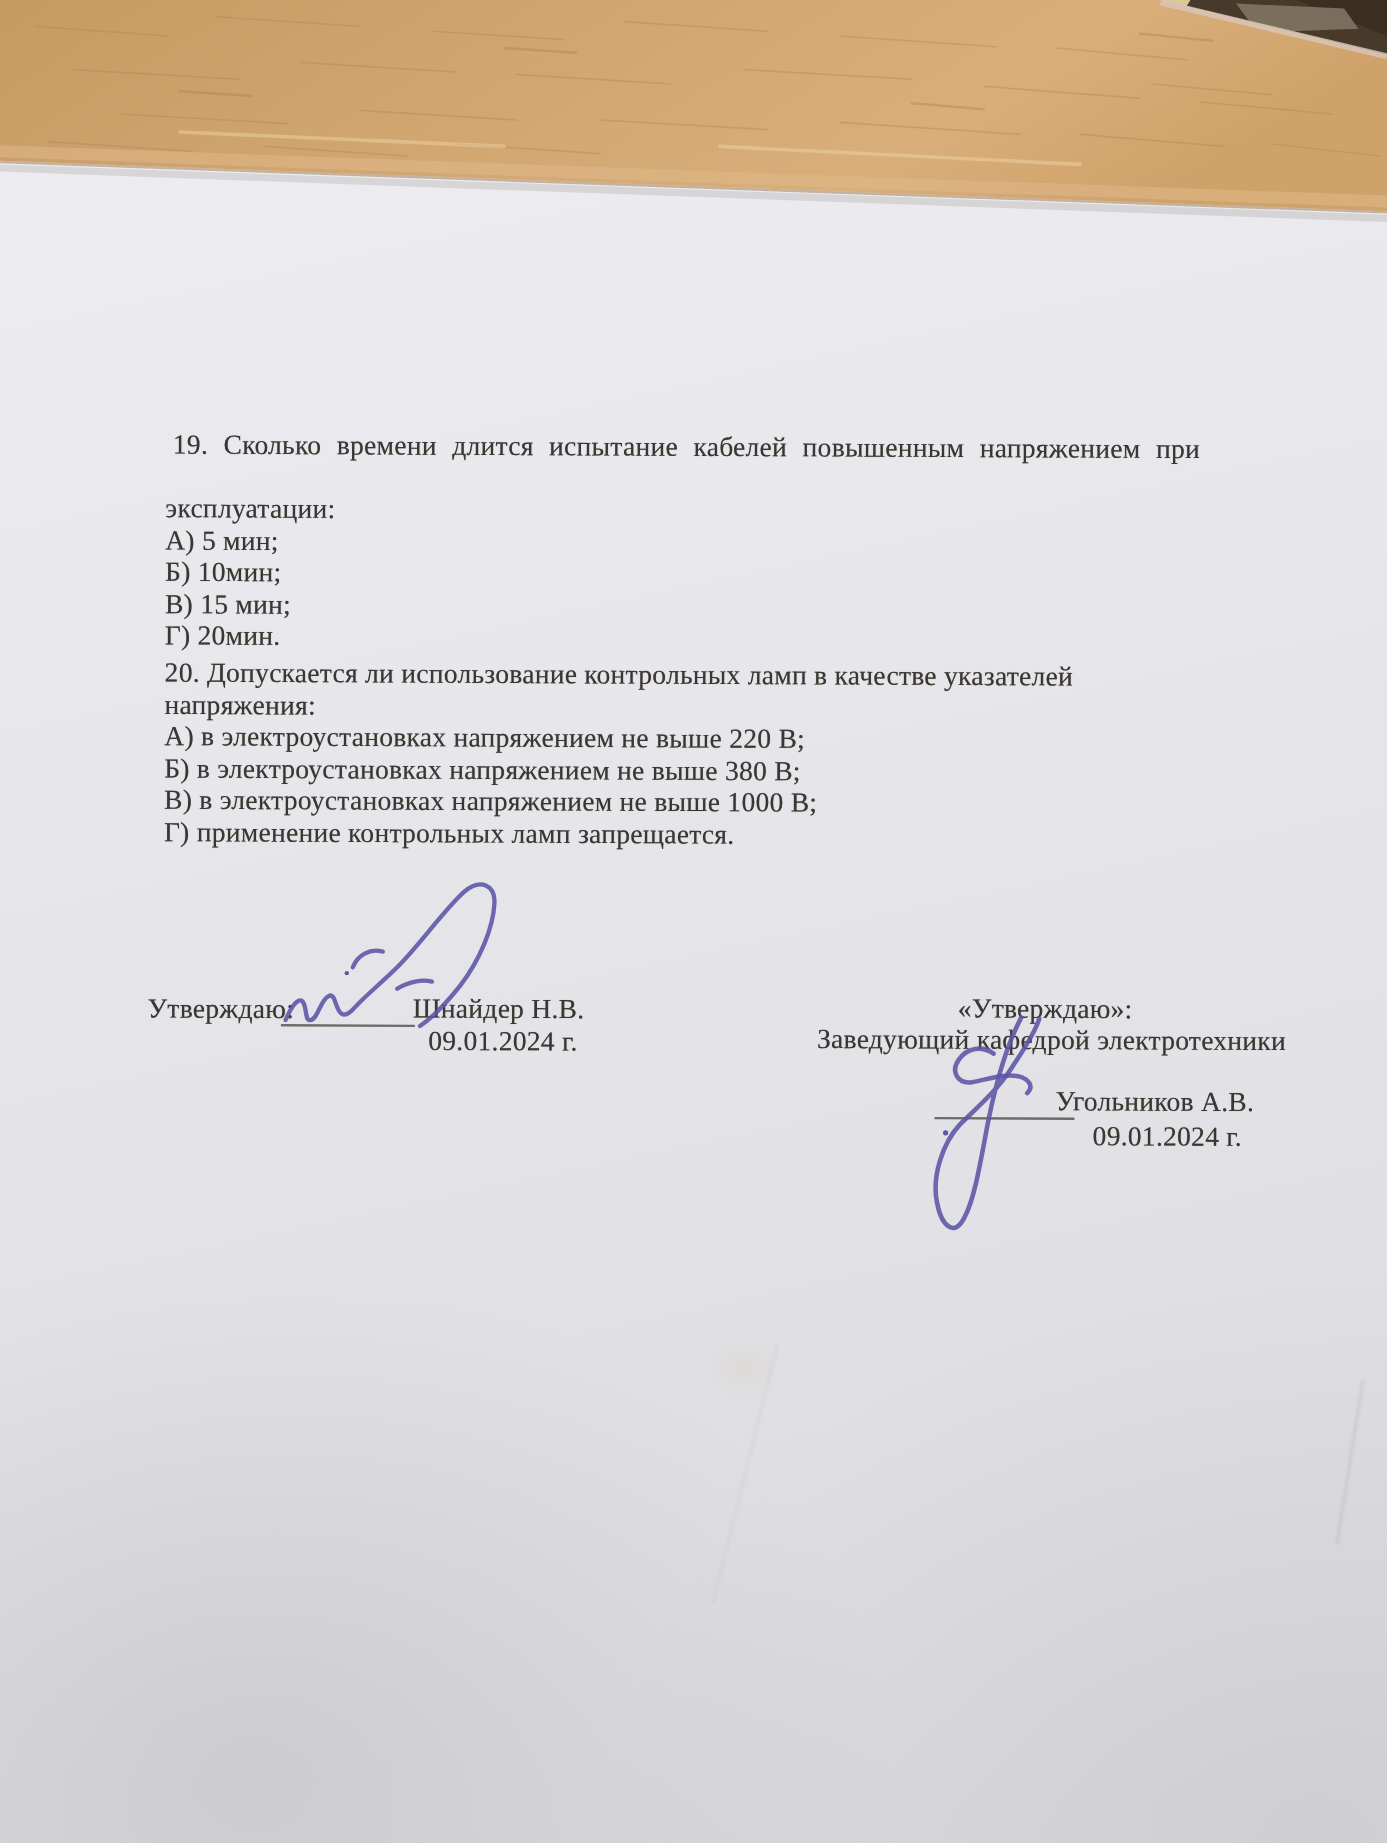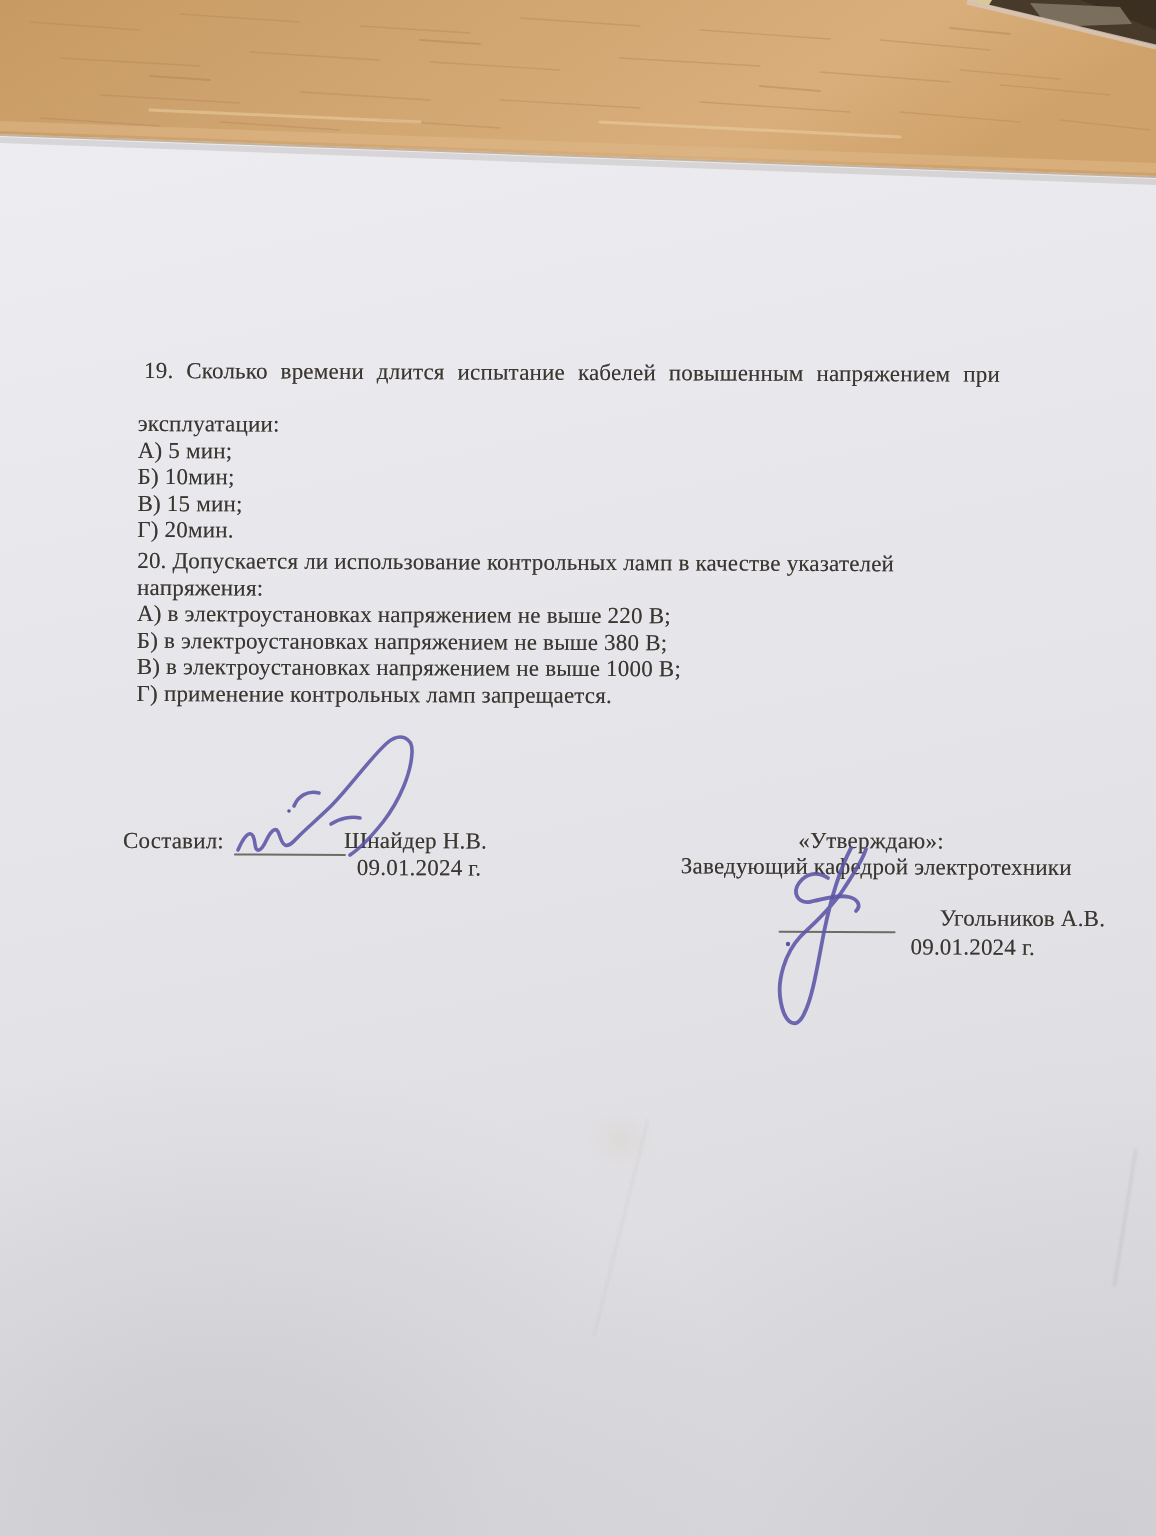--- a/index.html
+++ b/index.html
@@ -38,21 +38,21 @@
   .line-justify{text-align:justify;text-indent:6px;}
   .line-justify::after{content:"";display:inline-block;width:100%;height:0;}
   .opt{white-space:nowrap;}
 
   .footer-item{position:absolute;white-space:nowrap;}
   .composed-label{left:125px;top:828px;}
   .composer-name{left:346px;top:827px;}
   .composer-date{left:359px;top:854px;}
   .approve-label{left:683px;top:825px;width:380px;text-align:center;}
   .approver-title{left:683px;top:851px;width:380px;text-align:center;}
-  .approver-name{left:942px;top:902px;}
+  .approver-name{left:882px;top:902px;}
   .approver-date{left:913px;top:931px;}
 
   .sig-line{position:absolute;height:2px;background:rgba(72,68,62,.75);border-radius:1px;}
   .sig-line-left{left:236px;top:853px;width:112px;}
   .sig-line-right{left:781px;top:928px;width:117px;}
 
   
   .signatures,.table-top{position:absolute;left:0;top:0;pointer-events:none;}
 </style>
 </head>
@@ -77,21 +77,21 @@
     </div>
 
     <div class="q-block q20">
       <div>20. Допускается ли использование контрольных ламп в качестве указателей напряжения:</div>
       <div class="opt">А) в электроустановках напряжением не выше 220 В;</div>
       <div class="opt">Б) в электроустановках напряжением не выше 380 В;</div>
       <div class="opt">В) в электроустановках напряжением не выше 1000 В;</div>
       <div class="opt">Г) применение контрольных ламп запрещается.</div>
     </div>
 
-    <div class="footer-item composed-label">Составил:</div>
+    <div class="footer-item composed-label">Утверждаю:</div>
     <div class="sig-line sig-line-left"></div>
     <div class="footer-item composer-name">Шнайдер Н.В.</div>
     <div class="footer-item composer-date">09.01.2024 г.</div>
 
     <div class="footer-item approve-label">«Утверждаю»:</div>
     <div class="footer-item approver-title">Заведующий кафедрой электротехники</div>
     <div class="sig-line sig-line-right"></div>
     <div class="footer-item approver-name">Угольников А.В.</div>
     <div class="footer-item approver-date">09.01.2024 г.</div>
   </div>

